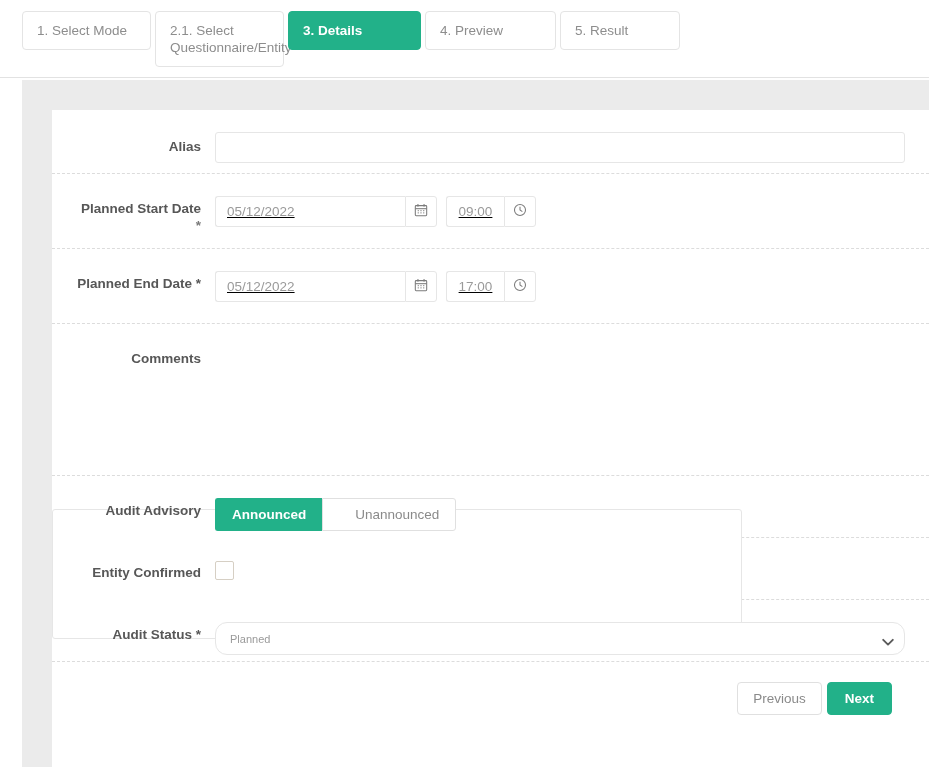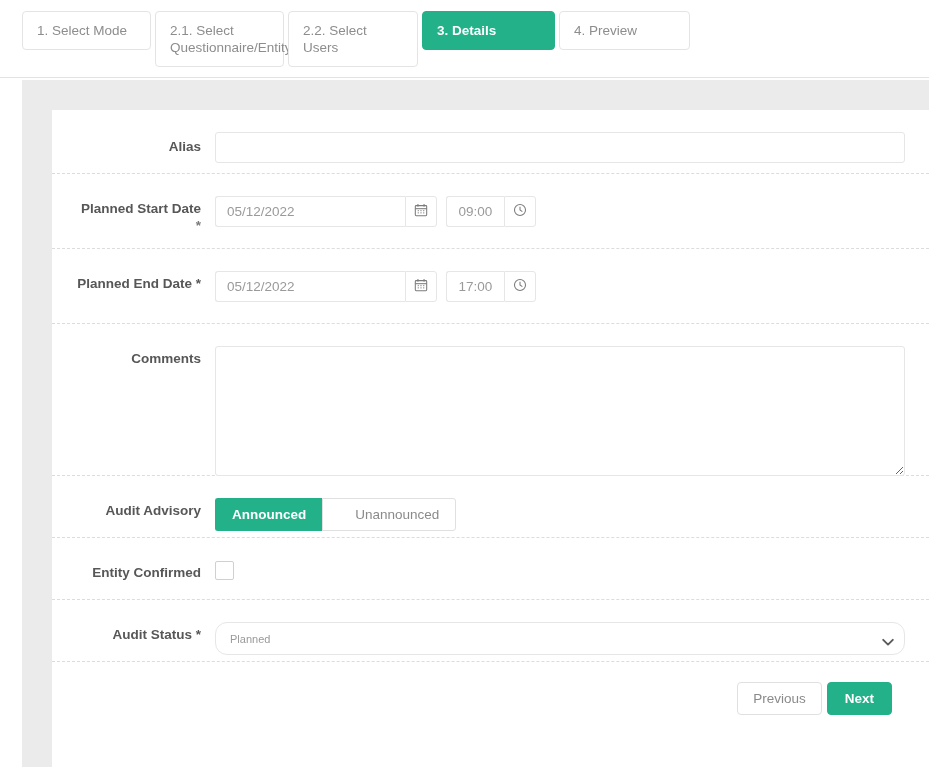--- a/index.html
+++ b/index.html
@@ -87,21 +87,21 @@
     font-weight: bold;
     line-height: 17px;
   }
   .lbl .req { color: #7a7a7a; font-weight: bold; }
   .ctrl { flex: 1 1 auto; }
 
   
   .row-alias   { height: 64px; padding-top: 22px; }
   .row-start   { height: 75px; padding-top: 22px; justify-content: center; }
   .row-end     { height: 75px; padding-top: 22px; }
-  .row-comm    { height: 152px; padding-top: 22px; }
+  .row-comm    { height: 152px; padding-top: 22px; flex-direction: column; }
   .row-adv     { height: 62px; padding-top: 22px; }
   .row-ent     { height: 62px; padding-top: 22px; }
   .row-status  { height: 62px; padding-top: 22px; }
   .row-actions { height: 90px; padding-top: 20px; }
 
   .row-start .lbl, .row-end .lbl, .row-adv .lbl,
   .row-ent .lbl, .row-status .lbl { padding-top: 4px; }
   .row-alias .lbl { padding-top: 6px; }
   .row-comm .lbl  { padding-top: 4px; }
 
@@ -113,21 +113,21 @@
     background: #ffffff;
     color: #9a9a9a;
     font-size: 13.5px;
     font-family: "Liberation Sans", sans-serif;
     padding: 0 11px;
     outline: none;
   }
   .txt::placeholder { color: #b4b4b4; }
   .alias-input { width: 690px; }
 
-  .input-group { display: flex; align-items: center; }
+  .input-group { display: flex; align-items: center; text-decoration: underline; }
   .ig-date {
     width: 190px;
     border-right: none;
     border-radius: 3px 0 0 3px;
   }
   .ig-btn {
     width: 32px; height: 31px;
     border: 1px solid #e6e6e6;
     background: #ffffff;
     border-radius: 0 3px 3px 0;
@@ -241,23 +241,23 @@
     padding: 0 17px;
   }
 </style>
 </head>
 <body>
 
 <div class="wizard-nav">
   <div class="wizard-tabs">
     <div class="tab t1">1. Select Mode</div>
     <div class="tab t2">2.1. Select Questionnaire/Entity</div>
-    <div class="tab t3">2.2. Select Users</div>
     <div class="tab t4 active">3. Details</div>
     <div class="tab t5">4. Preview</div>
+    <div class="tab t6">5. Result</div>
   </div>
 </div>
 
 <div class="panel-outer">
   <div class="card">
 
     <div class="form-row row-alias">
       <div class="lbl">Alias</div>
       <div class="ctrl">
         <input class="txt alias-input" type="text" placeholder="" style="">

